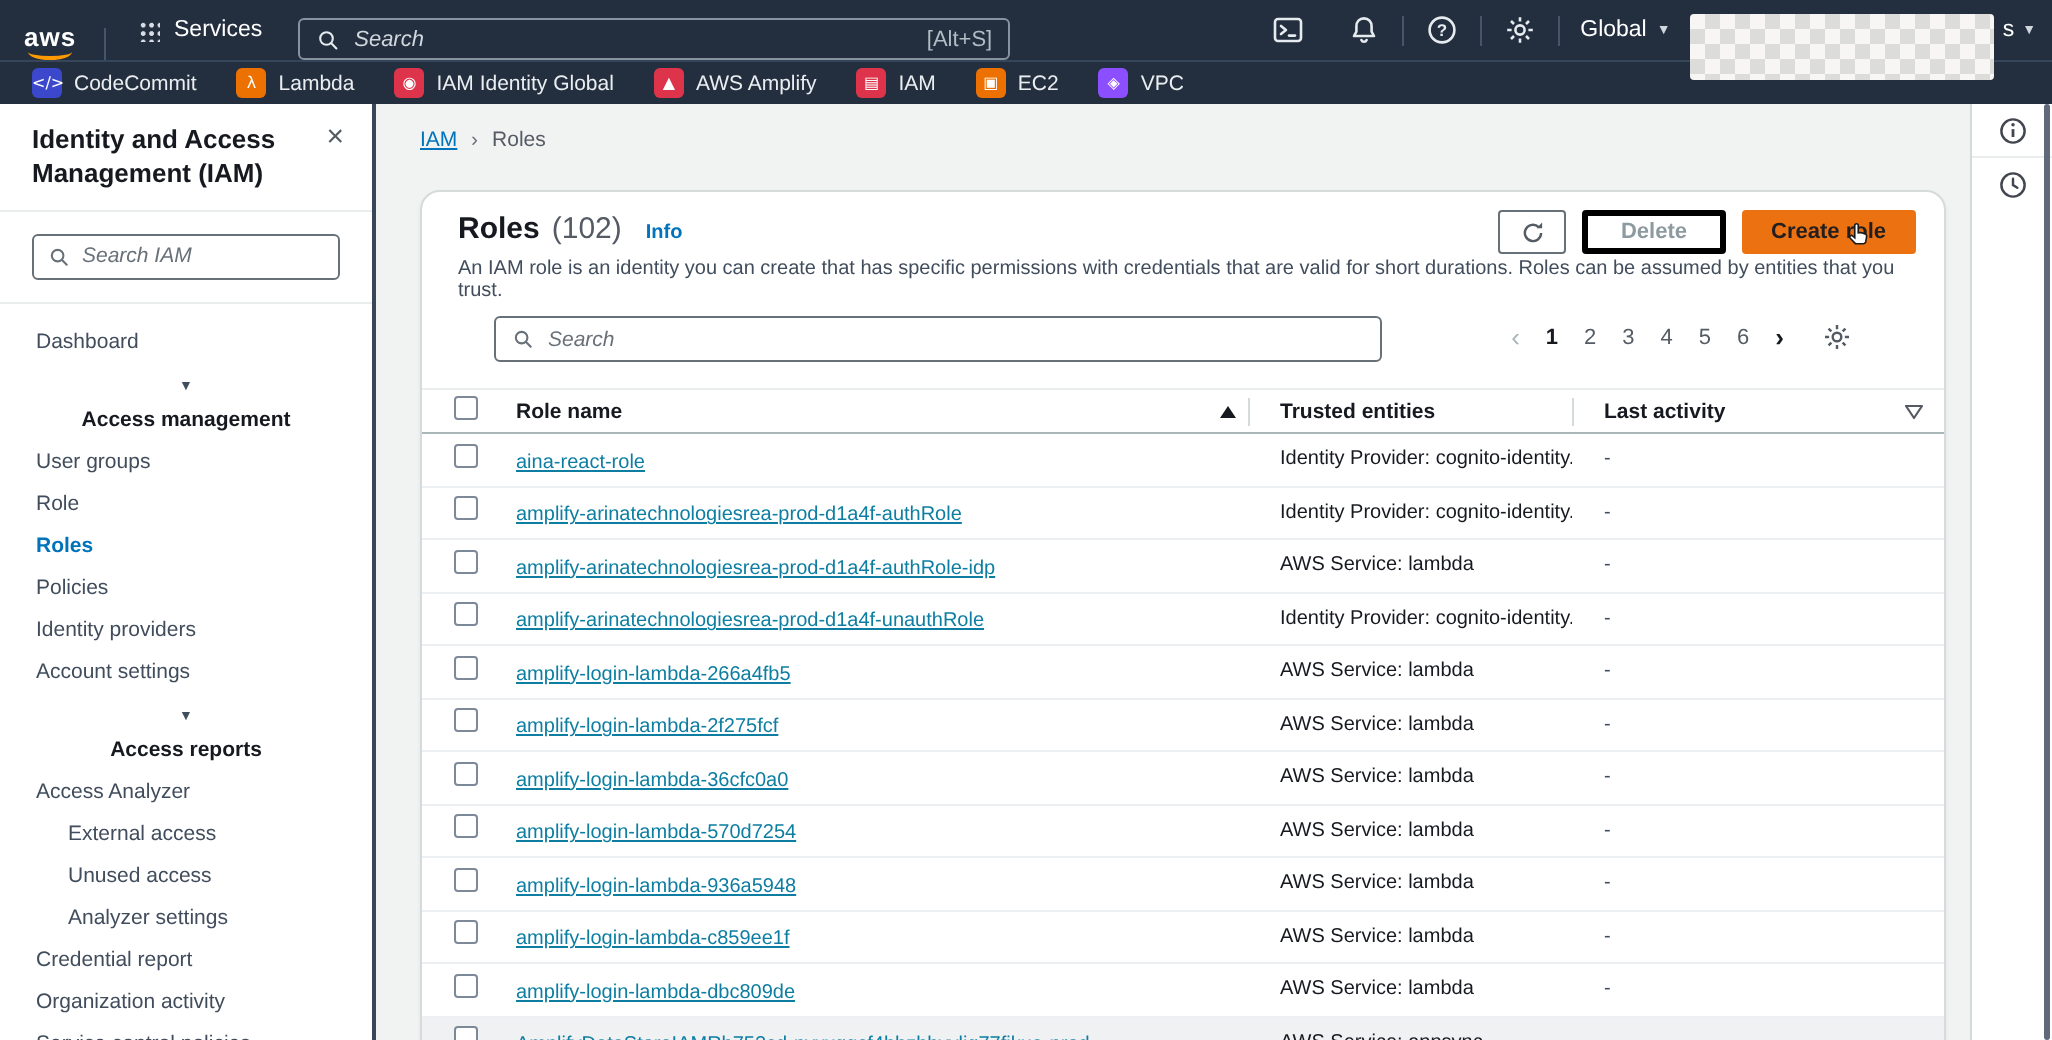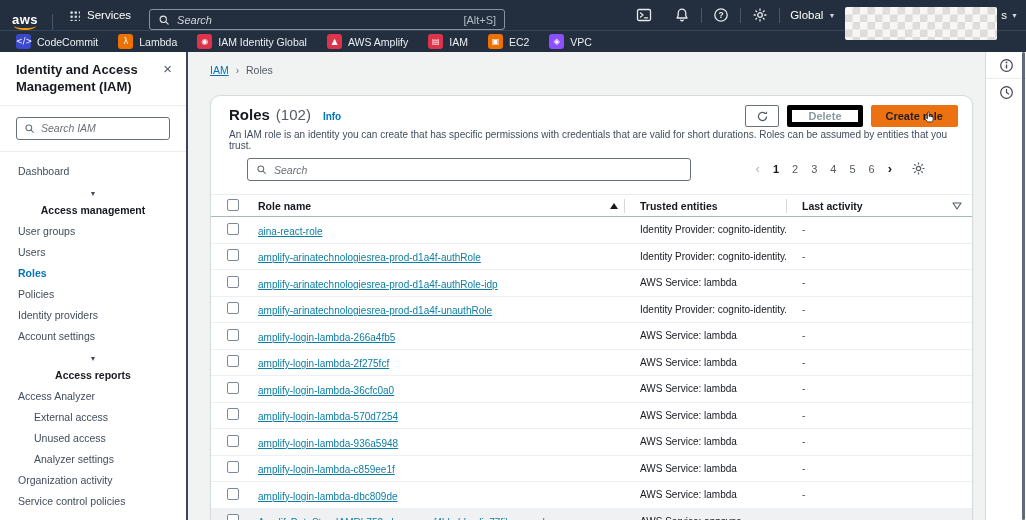--- a/index.html
+++ b/index.html
@@ -61,21 +61,21 @@
   .card { position:absolute; left:20px; right:12px; top:43px; bottom:-10px; background:#fff; border:1px solid #d5dbdb; border-radius:10px 10px 0 0; box-shadow:0 1px 2px rgba(0,0,0,.06); }
   .card-head { position:relative; padding:10px 18px 0; }
   .h1row { display:flex; align-items:baseline; gap:6px; }
   .h1 { font-size:15px; font-weight:bold; color:#16191f; }
   .h1count { font-size:15px; color:#545b64; font-weight:normal; }
   .info-link { font-size:10px; color:#0073bb; font-weight:bold; margin-left:6px; cursor:pointer; }
   .actions { position:absolute; right:14px; top:9px; display:flex; gap:8px; }
   .btn { height:22px; border-radius:2px; font-size:11px; font-weight:bold; display:flex; align-items:center; justify-content:center; cursor:pointer; font-family:inherit; }
   .btn-icon { width:34px; background:#fff; border:1px solid #687078; color:#545b64; }
   .btn-icon svg { width:13px; height:13px; }
-  .btn-delete { padding:0 16px; background:#fff; border:5px solid #000000; color:#8d9aa0; }
+  .btn-delete { padding:0 16px; background:#fff; border:3px solid #000000; color:#8d9aa0; }
   .btn-create { position:relative; padding:0 14px; background:#ec7211; border:1px solid #ec7211; color:#231f20; }
   .hand-cursor { position:absolute; left:50px; top:4px; width:15px; height:15px; pointer-events:none; }
   .desc { margin-top:6px; font-size:10px; color:#414d5c; }
 
   .controls { position:relative; margin:7px 18px 0; height:24px; }
   .list-search { display:flex; align-items:center; gap:7px; width:444px; height:23px; border:1px solid #687078; border-radius:3px; padding:0 8px; color:#687078; background:#fff; }
   .list-search svg { width:11px; height:11px; flex:none; }
   .ls-ph { font-style:italic; font-size:10.5px; color:#687078; }
   .pager { position:absolute; right:44px; top:3px; display:flex; align-items:center; gap:13px; font-size:11px; color:#545b64; }
   .page { cursor:pointer; }
@@ -211,33 +211,34 @@
       <span class="sb-search-ph">Search IAM</span>
     </div>
     <div class="sb-divider"></div>
     <nav class="sb-nav">
         <div class="nav-link">Dashboard</div>
         <div class="nav-section">
           <span class="caret2">▼</span>
           <span>Access management</span>
         </div>
         <div class="nav-link">User groups</div>
-        <div class="nav-link">Users</div>
+        <div class="nav-link">Role</div>
         <div class="nav-link active">Roles</div>
         <div class="nav-link">Policies</div>
         <div class="nav-link">Identity providers</div>
         <div class="nav-link">Account settings</div>
         <div class="nav-section">
           <span class="caret2">▼</span>
           <span>Access reports</span>
         </div>
         <div class="nav-link">Access Analyzer</div>
         <div class="nav-link indent2">External access</div>
         <div class="nav-link indent2">Unused access</div>
         <div class="nav-link indent2">Analyzer settings</div>
+        <div class="nav-link">Credential report</div>
         <div class="nav-link">Organization activity</div>
         <div class="nav-link">Service control policies</div>
       </nav>
   </aside>
 
   <main class="main">
     <div class="breadcrumb">
       <span class="bc-link">IAM</span>
       <span class="bc-sep">›</span>
       <span class="bc-current">Roles</span>

